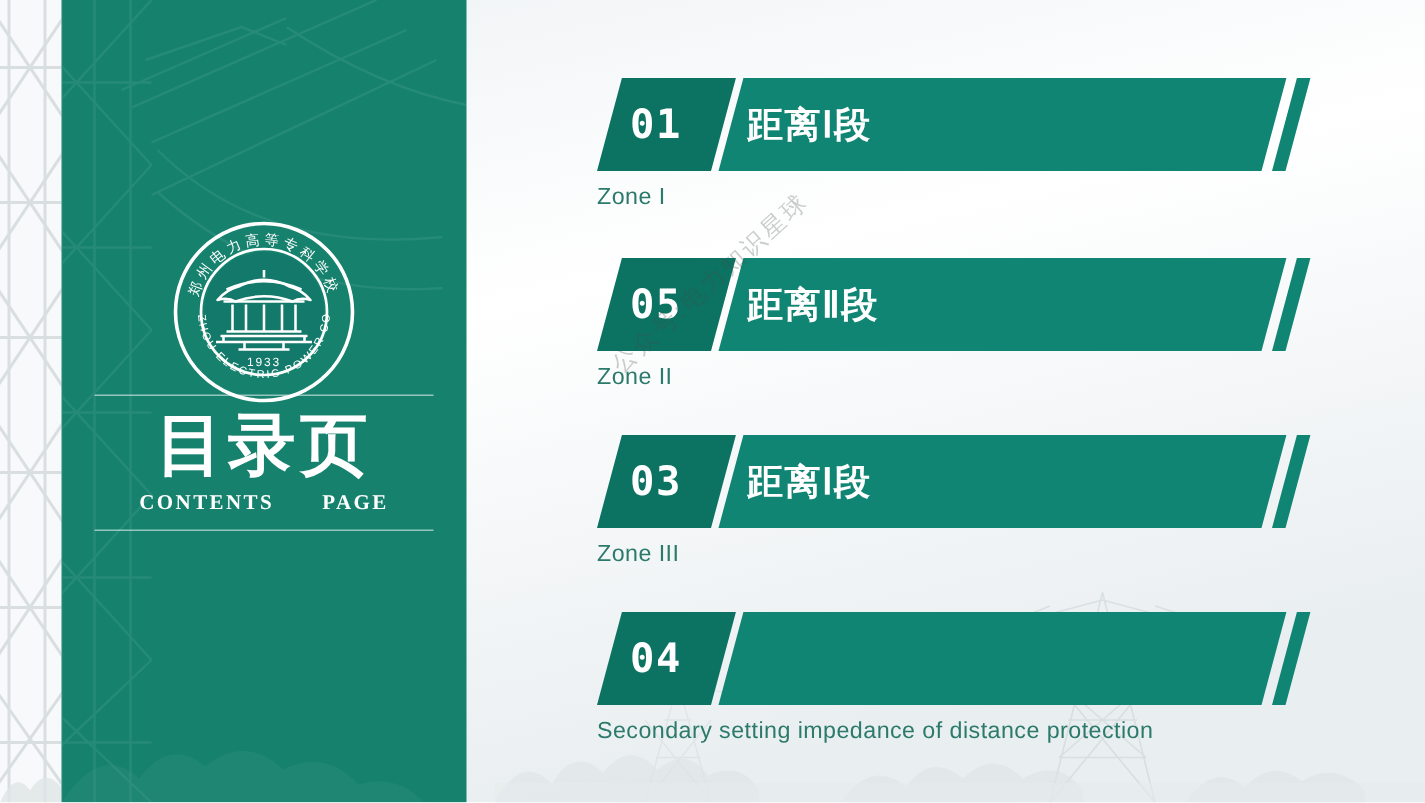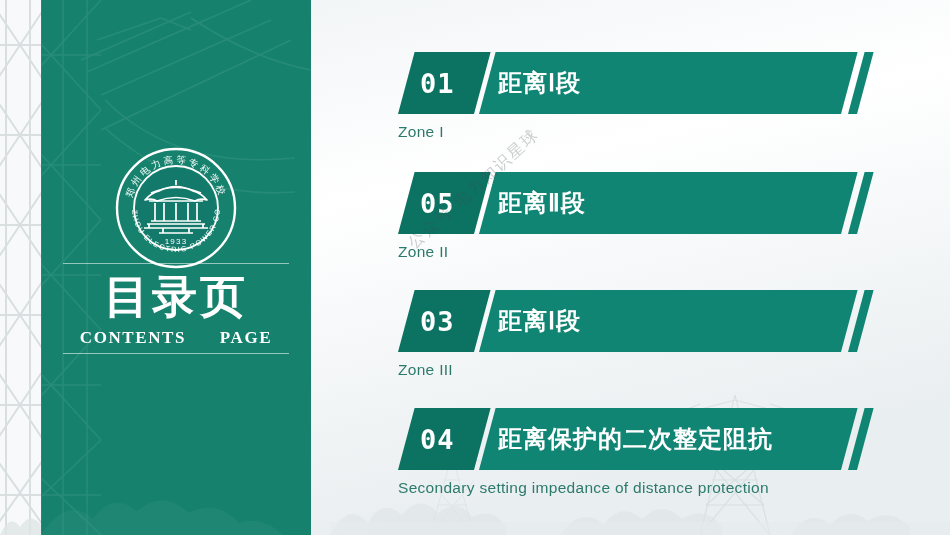--- a/index.html
+++ b/index.html
@@ -56,21 +56,21 @@
     position:absolute;left:0;right:0;top:270px;
     text-align:center;
     color:#ffffff;
     font-size:45px;font-weight:700;letter-spacing:3px;
     line-height:54px;
     font-family:"DejaVu Sans","Liberation Sans",sans-serif;
   }
   .en-title{
     position:absolute;left:0;right:0;top:328px;
     text-align:center;color:#ffffff;
-    font-size:17px;font-weight:700;letter-spacing:1.6px;
+    font-size:14px;font-weight:700;letter-spacing:1.6px;
     font-family:"Liberation Serif","DejaVu Serif",serif;
   }
   .en-title .gap{display:inline-block;width:22px;}
 
   
   .items{position:absolute;left:0;top:0;width:950px;height:388px;}
   .item{position:absolute;left:398px;width:470px;}
 
   .bar{
     position:relative;height:62px;
@@ -292,21 +292,20 @@
       </div>
       <div class="sub">Zone III</div>
     </div>
 
     <div class="item" style="top:408px">
       <div class="bar">
         <div class="num-block"></div>
         <div class="body-block"></div>
         <div class="tail-stripe"></div>
         <div class="num">04</div>
-        <div class="cn">距离保护的二次整定阻抗</div>
       </div>
       <div class="sub">Secondary setting impedance of distance protection</div>
     </div>
 
   </div>
 
   <div class="watermark">公众号:电力知识星球</div>
 
 </div>
 

